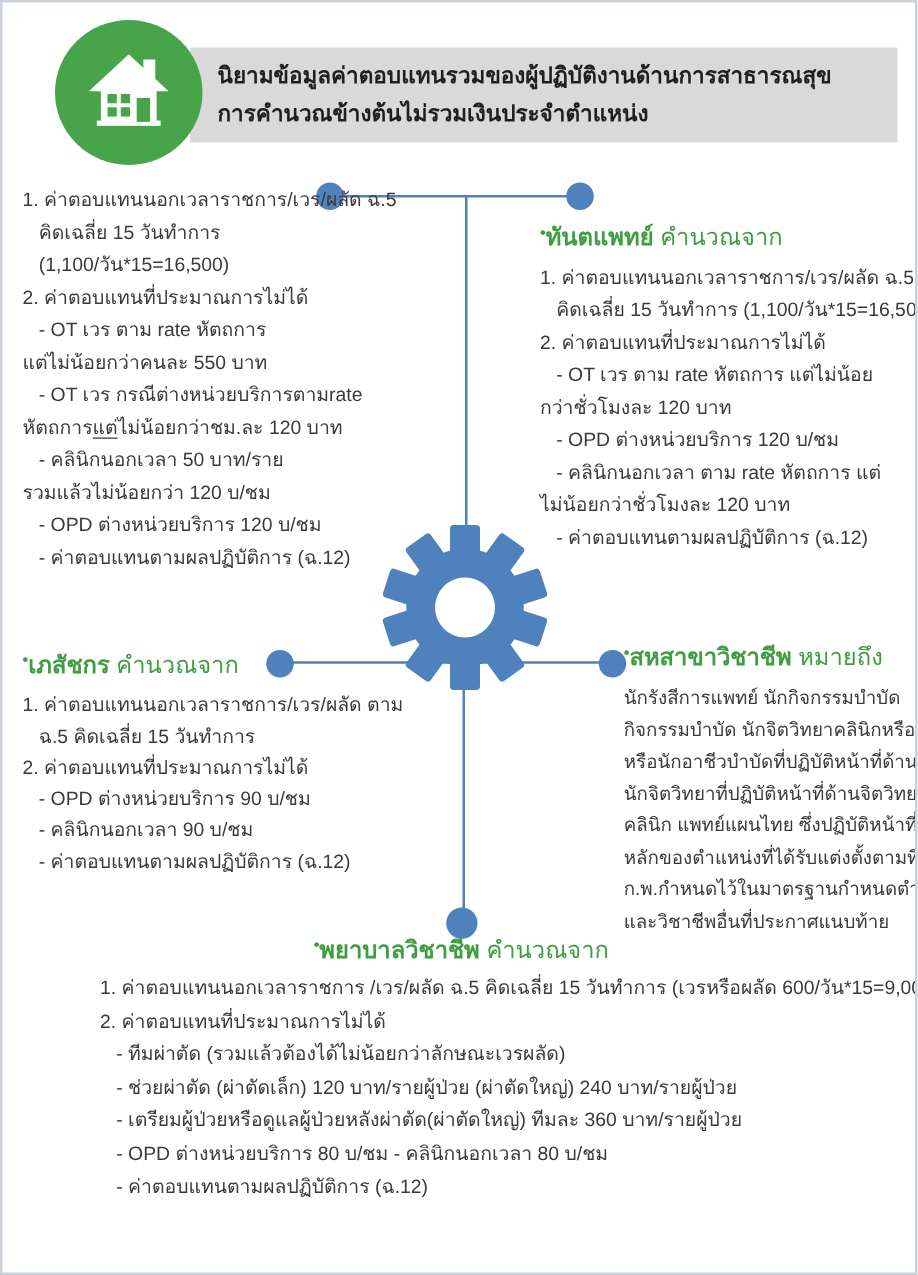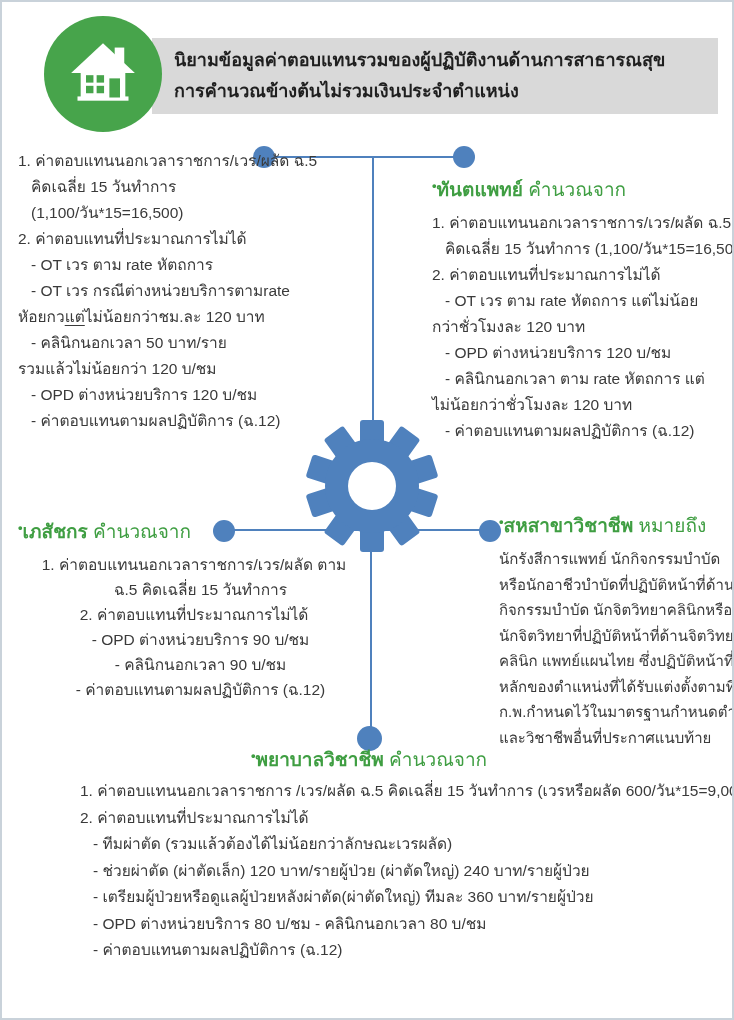--- a/index.html
+++ b/index.html
@@ -49,21 +49,21 @@
   .sec-title .bullet{font-size:13px;vertical-align:6px;font-weight:bold;}
   .sec-title .name{font-weight:bold;}
   .sec-lines{margin-top:6px;font-size:15.5px;line-height:26px;}
   .line{white-space:nowrap;}
   .ind-1{margin-left:13px;}
   .ind-2{margin-left:26px;}
   .u{text-decoration:underline;text-underline-offset:3px;}
   .sec-physician{left:16px;top:140px;width:348px;}
   .sec-dentist{left:430px;top:172px;width:300px;}
   .sec-pharmacist{left:16px;top:514px;width:352px;}
-  .sec-pharmacist .sec-lines{line-height:25px;text-align:center;}
+  .sec-pharmacist .sec-lines{line-height:25px;}
   .sec-allied{left:497px;top:508px;width:234px;}
   .sec-allied .sec-lines{font-size:15px;line-height:25.5px;}
   .sec-nurse-title{position:absolute;left:0;top:742px;width:734px;text-align:center;}
   .sec-nurse{left:78px;top:776px;width:640px;}
   .sec-nurse .sec-lines{margin-top:0;line-height:26.5px;}
 </style>
 </head>
 <body>
 
 <div class="page">
@@ -124,22 +124,23 @@
     </svg>
   </div>
 
   <div class="sec sec-physician">
     <div class="sec-lines">
         <div class="line ind-0">1. ค่าตอบแทนนอกเวลาราชการ/เวร/ผลัด ฉ.5</div>
         <div class="line ind-1">คิดเฉลี่ย 15 วันทำการ</div>
         <div class="line ind-1">(1,100/วัน*15=16,500)</div>
         <div class="line ind-0">2. ค่าตอบแทนที่ประมาณการไม่ได้</div>
         <div class="line ind-1">- OT เวร ตาม rate หัตถการ</div>
+        <div class="line ind-0">แต่ไม่น้อยกว่าคนละ 550 บาท</div>
         <div class="line ind-1">- OT เวร กรณีต่างหน่วยบริการตามrate</div>
-        <div class="line ind-0"><span>หัอยกว</span><span class="u">แต่</span><span>ไม่น้อยกว่าชม.ละ 120 บาท</span></div>
+        <div class="line ind-0"><span>หัตถการ</span><span class="u">แต่</span><span>ไม่น้อยกว่าชม.ละ 120 บาท</span></div>
         <div class="line ind-1">- คลินิกนอกเวลา 50 บาท/ราย</div>
         <div class="line ind-0">รวมแล้วไม่น้อยกว่า 120 บ/ชม</div>
         <div class="line ind-1">- OPD ต่างหน่วยบริการ 120 บ/ชม</div>
         <div class="line ind-1">- ค่าตอบแทนตามผลปฏิบัติการ (ฉ.12)</div>
       </div>
   </div>
 
   <div class="sec sec-dentist">
     <div class="sec-title"><span class="bullet">•</span><span class="name">ทันตแพทย์</span> <span class="rest">คำนวณจาก</span></div>
     <div class="sec-lines">
@@ -164,22 +165,22 @@
         <div class="line ind-1">- OPD ต่างหน่วยบริการ 90 บ/ชม</div>
         <div class="line ind-1">- คลินิกนอกเวลา 90 บ/ชม</div>
         <div class="line ind-1">- ค่าตอบแทนตามผลปฏิบัติการ (ฉ.12)</div>
       </div>
   </div>
 
   <div class="sec sec-allied">
     <div class="sec-title"><span class="bullet">•</span><span class="name">สหสาขาวิชาชีพ</span> <span class="rest">หมายถึง</span></div>
     <div class="sec-lines">
         <div class="line ind-0">นักรังสีการแพทย์ นักกิจกรรมบำบัด</div>
+        <div class="line ind-0">กิจกรรมบำบัด นักจิตวิทยาคลินิกหรือ</div>
         <div class="line ind-0">หรือนักอาชีวบำบัดที่ปฏิบัติหน้าที่ด้าน</div>
-        <div class="line ind-0">กิจกรรมบำบัด นักจิตวิทยาคลินิกหรือ</div>
         <div class="line ind-0">นักจิตวิทยาที่ปฏิบัติหน้าที่ด้านจิตวิทยา</div>
         <div class="line ind-0">คลินิก แพทย์แผนไทย ซึ่งปฏิบัติหน้าที่</div>
         <div class="line ind-0">หลักของตำแหน่งที่ได้รับแต่งตั้งตามที่</div>
         <div class="line ind-0">ก.พ.กำหนดไว้ในมาตรฐานกำหนดตำแหน่ง</div>
         <div class="line ind-0">และวิชาชีพอื่นที่ประกาศแนบท้าย</div>
       </div>
   </div>
 
   <div class="sec-nurse-title sec-title"><span class="bullet">•</span><span class="name">พยาบาลวิชาชีพ</span> <span class="rest">คำนวณจาก</span></div>
   <div class="sec sec-nurse">

